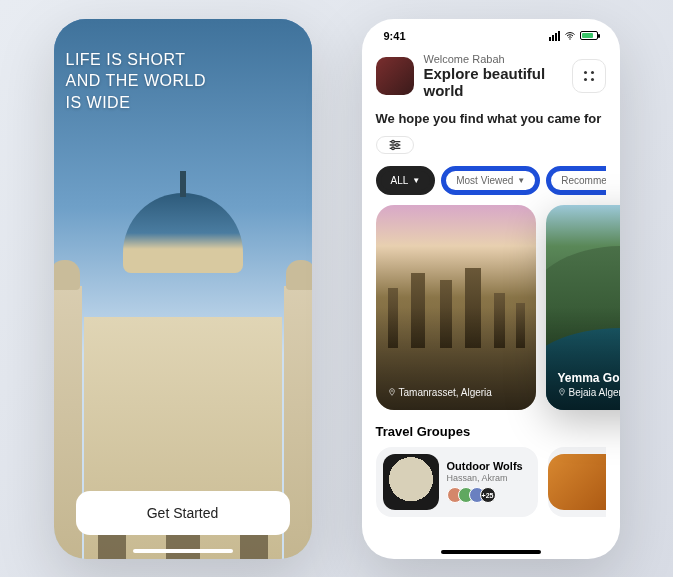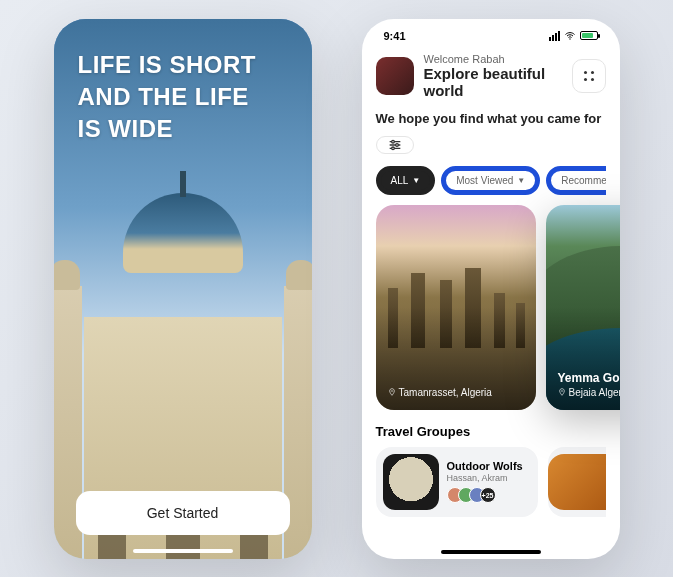--- a/index.html
+++ b/index.html
@@ -49,22 +49,22 @@
     width:6px; height:26px; background:#2d4a5a;
   }
   .tower { position:absolute; bottom:0; width:34px; height:70%; background:linear-gradient(180deg,#d9cdb0,#c4b690); }
   .tower.l{ left:4px; } .tower.r{ right:4px; }
   .tower::before{content:"";position:absolute;top:-26px;left:2px;right:2px;height:30px;border-radius:14px 14px 4px 4px;background:#c9bc9a;}
   .facade{ position:absolute; bottom:0; left:40px; right:40px; height:62%; background:linear-gradient(180deg,#e0d5b5,#c8ba92);}
   .arch{position:absolute;bottom:0;width:28px;height:50px;border-radius:14px 14px 0 0;background:rgba(60,50,30,.55);}
   .a1{left:14px}.a2{left:50%;transform:translateX(-50%);width:34px;height:58px}.a3{right:14px}
   .splash-title {
     position: relative; z-index: 2;
-    color: #fff; font-weight: 700; font-size: 24px; line-height: 1.35;
-    padding: 30px 24px 0; letter-spacing: .5px;
+    color: #fff; font-weight: 400; font-size: 16px; line-height: 1.35;
+    padding: 30px 12px 0; letter-spacing: .5px;
     text-shadow: 0 1px 3px rgba(0,0,0,.25);
   }
   .get-started {
     position: absolute; bottom: 24px; left: 22px; right: 22px;
     background: #fff; border: none; border-radius: 14px;
     padding: 14px; font-size: 14px; font-weight: 500; color: #222;
     z-index: 3; cursor: pointer;
   }
   .home-ind { position:absolute; bottom:6px; left:50%; transform:translateX(-50%);
     width:100px;height:4px;border-radius:2px;background:#fff;z-index:4;}
@@ -151,21 +151,21 @@
         <div class="tower r"></div>
       <div class="facade">
         <div class="arch a1"></div>
           <div class="arch a2"></div>
           <div class="arch a3"></div>
       </div>
     </div>
   </div>
   <div class="splash-title">
     <div>LIFE IS SHORT</div>
-    <div>AND THE LIFE</div>
+    <div>AND THE WORLD</div>
     <div>IS WIDE</div>
   </div>
   <button class="get-started">Get Started</button>
   <div class="home-ind"></div>
 </div>
 
 <div class="phone screen2">
 
   <div class="statusbar">
     <span>9:41</span>

